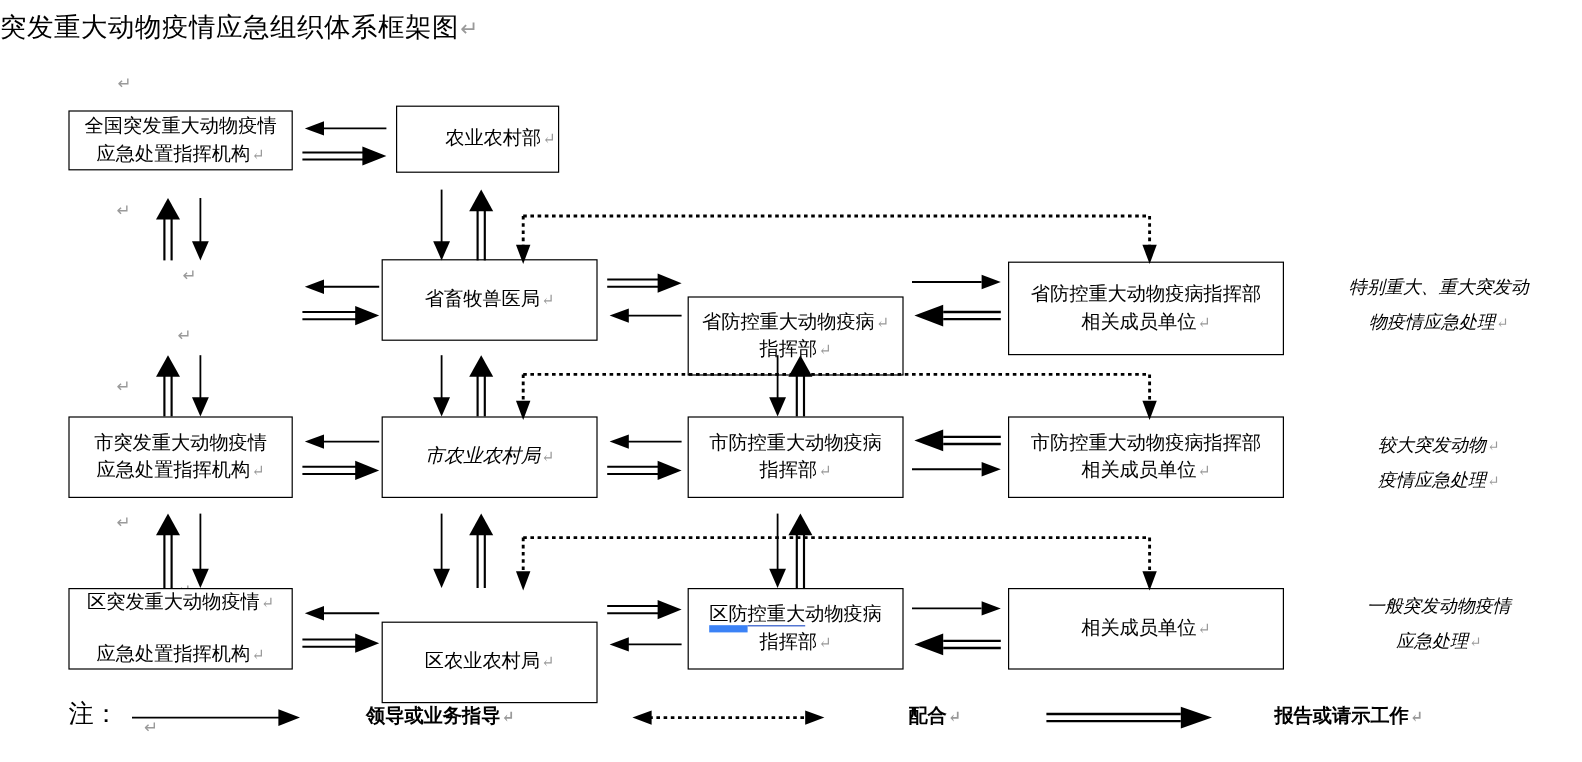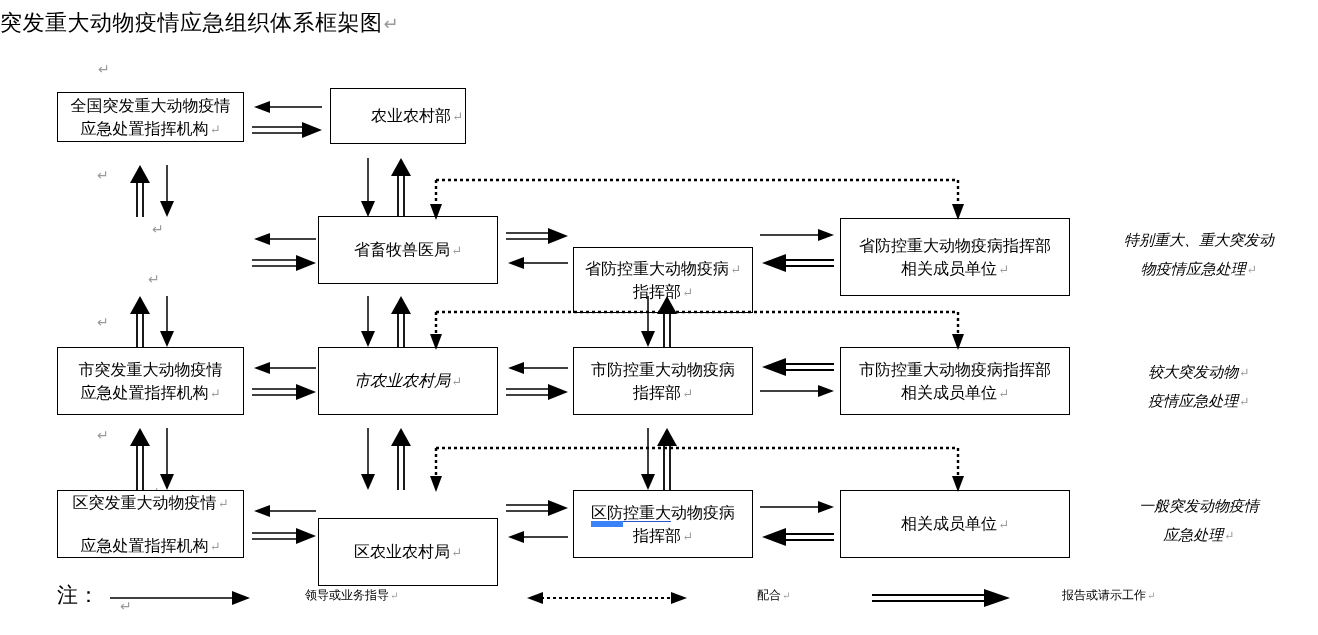--- a/index.html
+++ b/index.html
@@ -67,23 +67,24 @@
   }
 
   
   .arrow{position:absolute;}
   svg{display:block;overflow:visible;}
 
   
   .legend{position:absolute;left:0;top:575px;width:1318px;height:55px;}
   .legend-label{
     position:absolute;
-    font-size:12px;
+    font-size:16px;
     white-space:nowrap;
     font-family:"Liberation Serif","DejaVu Serif",serif;
+    font-weight:bold;
   }
   .legend-note{
     position:absolute;
     font-size:21px;
     white-space:nowrap;
     font-family:"Liberation Serif","DejaVu Serif",serif;
   }
 </style>
 </head>
 <body>

